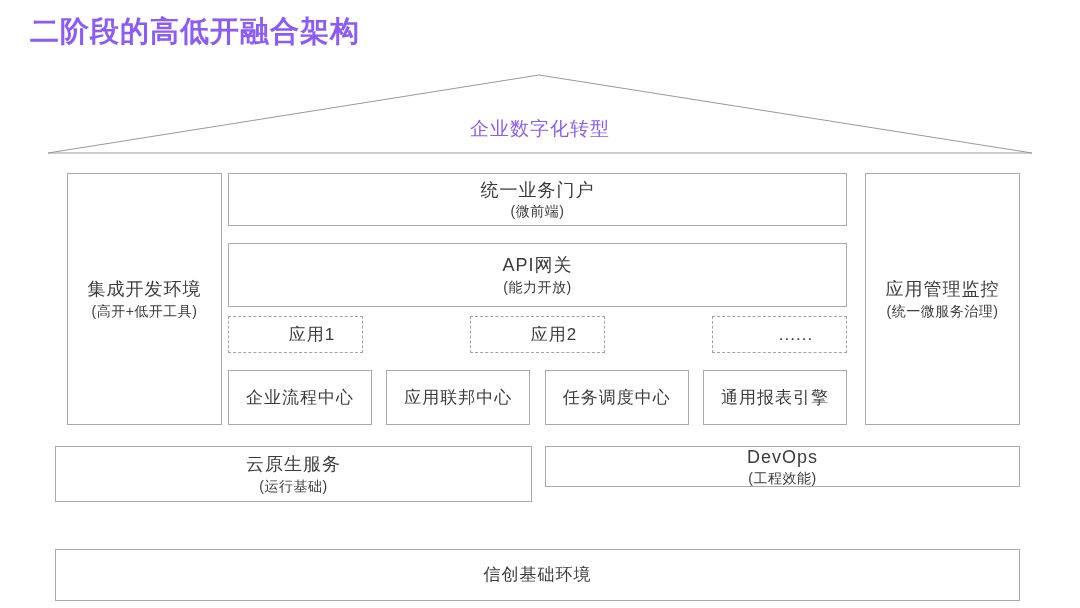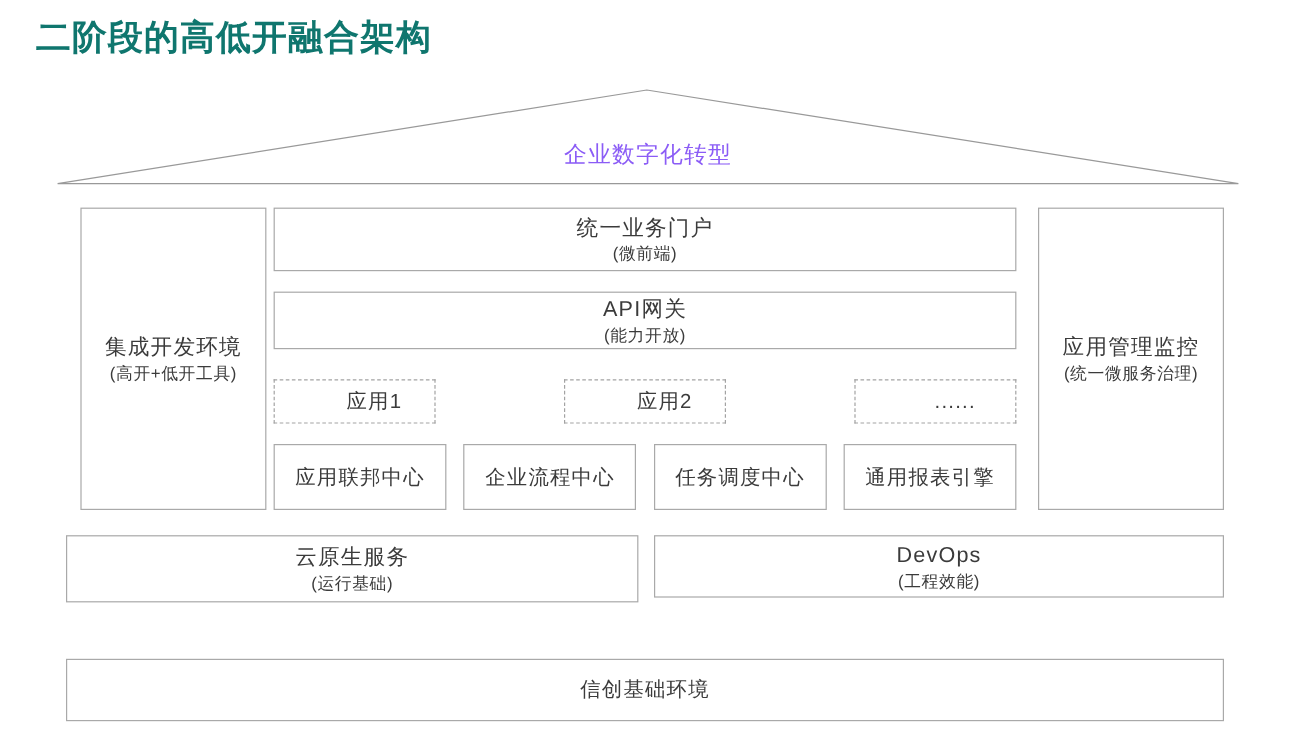--- a/index.html
+++ b/index.html
@@ -16,21 +16,21 @@
     overflow: hidden;
     color: #3b3b3b;
   }
   .page-title {
     position: absolute;
     left: 30px;
     top: 12px;
     font-size: 29px;
     font-weight: 700;
     letter-spacing: 1px;
-    color: #0f766e;
+    color: #8b5cf6;
     white-space: nowrap;
   }
   .roof-svg {
     position: absolute;
     left: 0; top: 0;
     width: 1080px;
     height: 608px;
     pointer-events: none;
   }
   .roof-label {
@@ -60,21 +60,21 @@
     line-height: 1.3;
   }
   .box .sub {
     font-size: 14px;
     letter-spacing: 0.5px;
     line-height: 1.3;
   }
   .col-left  { left: 55px;  top: 173px; width: 155px; height: 252px; margin-left: 12px; }
   .col-right { left: 865px; top: 173px; width: 155px; height: 252px; }
   .portal    { left: 228px; top: 173px; width: 619px; height: 53px; }
-  .gateway   { left: 228px; top: 243px; width: 619px; height: 48px; }
+  .gateway   { left: 228px; top: 243px; width: 619px; height: 64px; }
   .apps-row {
     position: absolute;
     left: 228px; top: 316px;
     width: 619px; height: 37px;
     display: flex;
     justify-content: space-between;
   }
   .app-box {
     width: 135px;
     height: 37px;
@@ -101,21 +101,21 @@
     border: 1px solid #a9a9a9;
     background: #ffffff;
     display: flex;
     align-items: center;
     justify-content: center;
     font-size: 17px;
     letter-spacing: 1px;
     box-sizing: border-box;
   }
   .cloud   { left: 55px;  top: 446px; width: 477px; height: 56px; }
-  .devops  { left: 545px; top: 446px; width: 475px; height: 52px; }
+  .devops  { left: 545px; top: 446px; width: 475px; height: 41px; }
   .basebox { left: 55px;  top: 521px; width: 965px; height: 52px; margin-top: 28px; }
   .basebox .main { font-size: 17px; }
 </style>
 </head>
 <body>
 
 <div class="canvas">
 
   <div class="page-title">二阶段的高低开融合架构</div>
 
@@ -145,22 +145,22 @@
     <div class="sub">(能力开放)</div>
   </div>
 
   <div class="apps-row">
     <div class="app-box">应用1</div>
     <div class="app-box">应用2</div>
     <div class="app-box">......</div>
   </div>
 
   <div class="centers-row">
+    <div class="center-box">企业流程中心</div>
     <div class="center-box">应用联邦中心</div>
-    <div class="center-box">企业流程中心</div>
     <div class="center-box">任务调度中心</div>
     <div class="center-box">通用报表引擎</div>
   </div>
 
   <div class="box cloud">
     <div class="main">云原生服务</div>
     <div class="sub">(运行基础)</div>
   </div>
 
   <div class="box devops">

